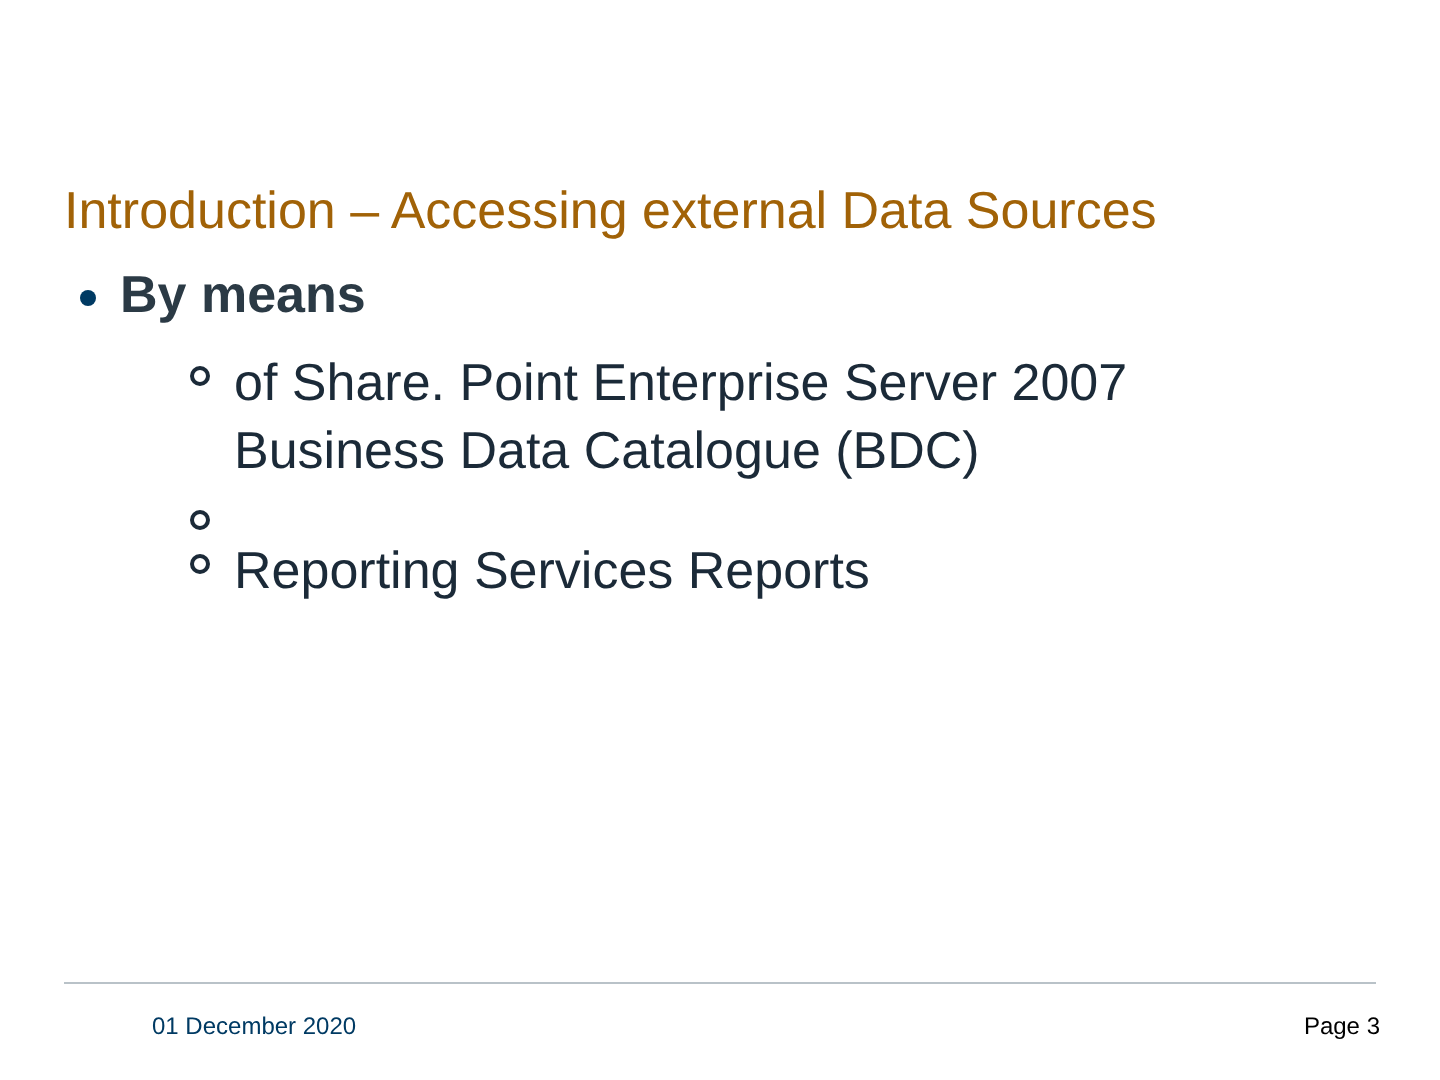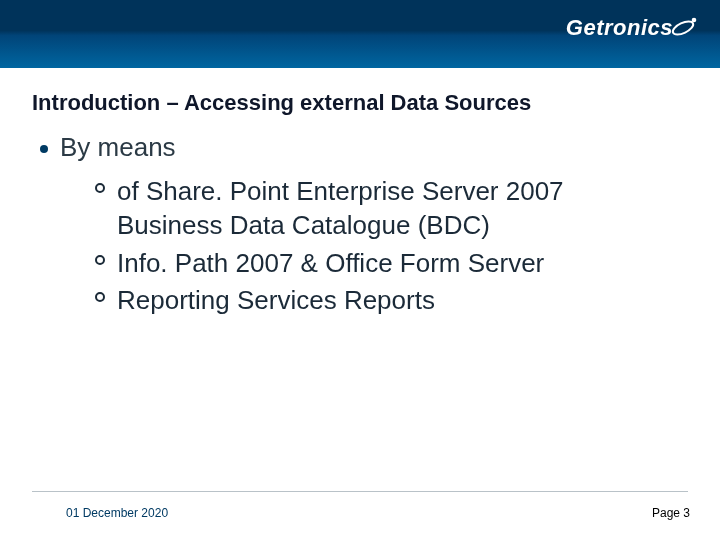--- a/index.html
+++ b/index.html
@@ -28,38 +28,39 @@
     font-weight: 700;
     letter-spacing: 0.5px;
     font-style: italic;
   }
   .logo svg { margin-left: -3px; }
 
   .title {
     position: absolute;
     left: 32px;
     top: 90px;
-    color: #0f172a;
-    font-size: 22px;
-    font-weight: 700;
+    color: #a16207;
+    font-size: 26px;
+    font-weight: 400;
     font-family: Verdana, Arial, sans-serif;
   }
 
   .body-area {
     position: absolute;
     left: 40px;
     top: 132px;
     right: 40px;
     color: #1b2a38;
   }
 
   .lvl1 {
     display: flex;
     align-items: flex-start;
     margin-bottom: 6px;
+    font-weight: bold;
   }
   .lvl1 .dot {
     width: 8px; height: 8px; border-radius: 50%; background: #003a63;
     margin-top: 13px; margin-right: 12px; flex: 0 0 auto;
   }
   .lvl1 .txt { font-size: 26px; color: #2b3a45; }
 
   .sub-list { padding-left: 55px; padding-top: 6px; }
   .lvl2 {
     display: flex;
@@ -75,59 +76,49 @@
 
   .footer-rule {
     position: absolute;
     left: 32px; right: 32px; bottom: 48px;
     height: 0;
     border-top: 1px solid #b9c2c8;
   }
 
   .footer-date {
     position: absolute;
-    left: 66px; bottom: 20px;
+    left: 76px; bottom: 20px;
     font-size: 12px; color: #003a63;
   }
   .footer-page {
     position: absolute;
     right: 30px; bottom: 20px;
     font-size: 12px; color: #000000;
   }
 </style>
 </head>
 <body>
 
 <div class="slide">
 
-  <div class="header-bar">
-    <div class="logo">
-      <span class="logo-text">Getronics</span>
-      <svg width="30" height="28" viewBox="0 0 30 28">
-        <ellipse cx="13" cy="14" rx="11" ry="5" fill="none" stroke="#ffffff" stroke-width="2" transform="rotate(-25 13 14)"></ellipse>
-        <circle cx="24" cy="6" r="2.3" fill="#ffffff"></circle>
-      </svg>
-    </div>
-  </div>
 
   <div class="title">Introduction – Accessing external Data Sources</div>
 
   <div class="body-area">
     <div class="lvl1">
       <span class="dot"></span>
       <span class="txt">By means</span>
     </div>
     <div class="sub-list">
       <div class="lvl2">
         <span class="ring"></span>
         <span class="txt">of Share. Point Enterprise Server 2007 Business Data Catalogue (BDC)</span>
       </div>
       <div class="lvl2">
         <span class="ring"></span>
-        <span class="txt">Info. Path 2007 &amp; Office Form Server</span>
       </div>
       <div class="lvl2">
         <span class="ring"></span>
         <span class="txt">Reporting Services Reports</span>
       </div>
     </div>
   </div>
 
   <div class="footer-rule"></div>
   <div class="footer-date">01 December 2020</div>

